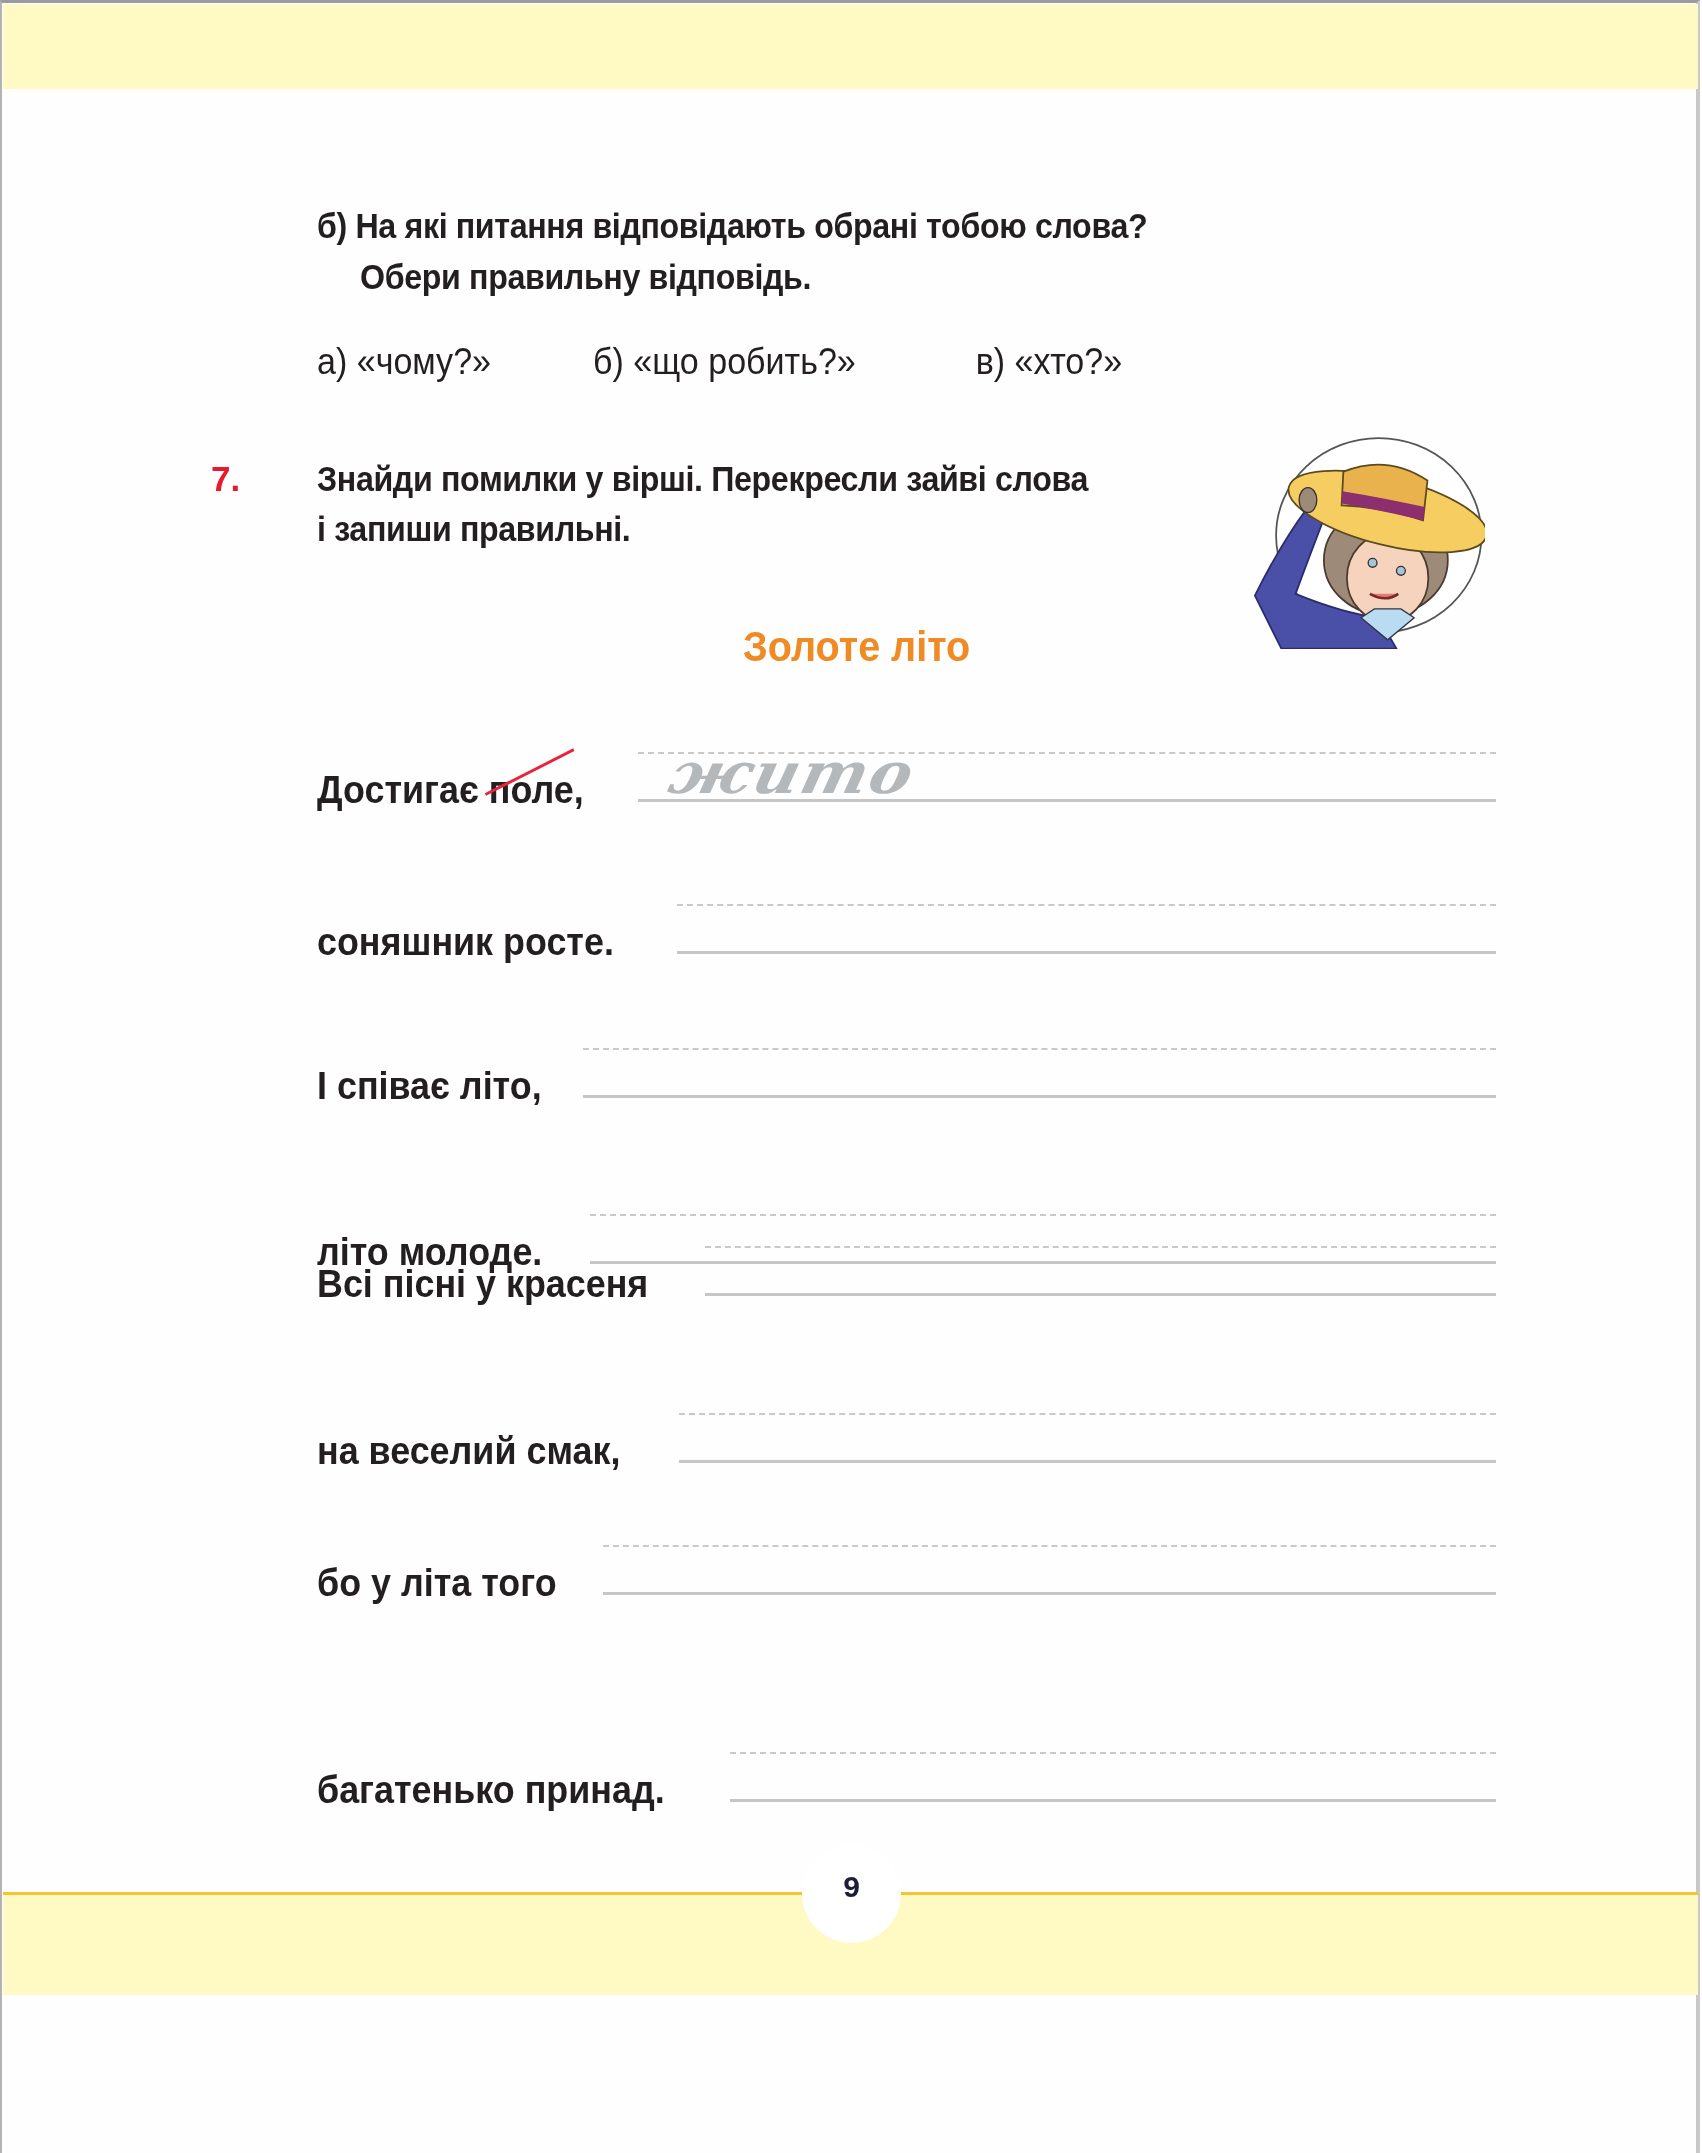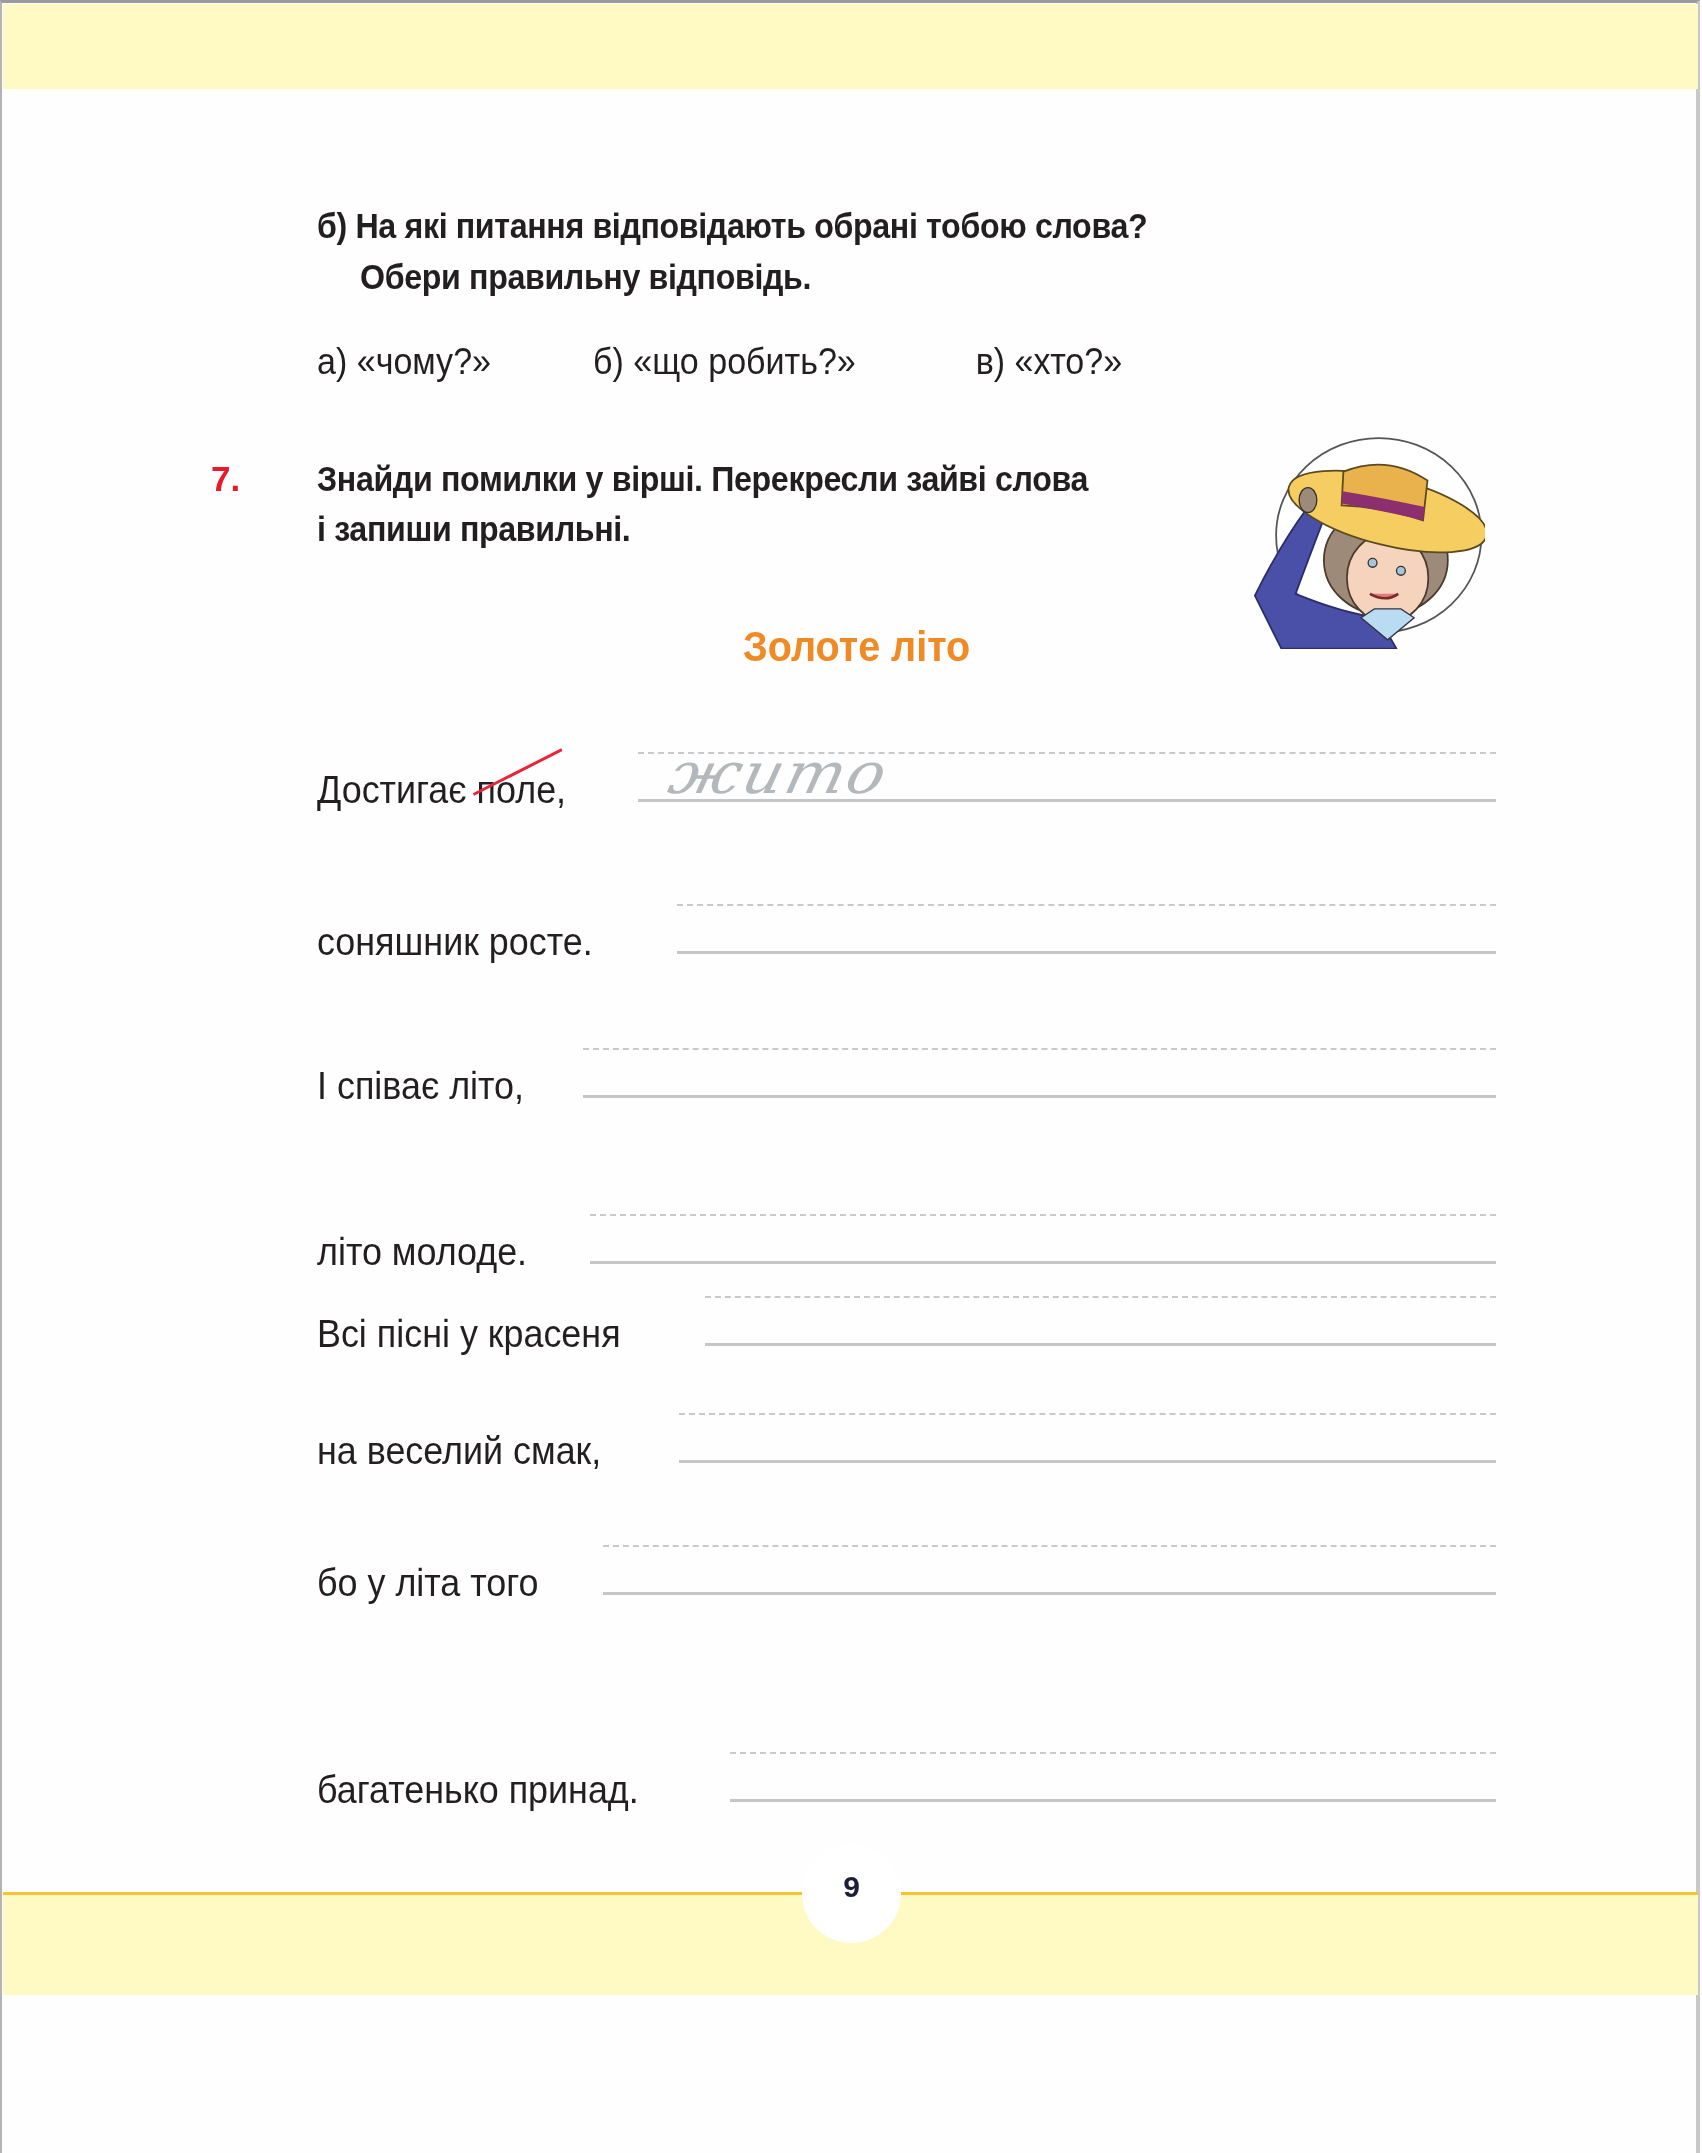--- a/index.html
+++ b/index.html
@@ -35,21 +35,21 @@
   .task-l2 { position: absolute; left: 317px; top: 509px; white-space: nowrap; }
 
   .poem-title {
     position: absolute; left: 743px; top: 622px; color: #f08a24;
     font-weight: bold; font-size: 43px; white-space: nowrap;
     transform: scaleX(0.92); transform-origin: left center;
   }
 
   .avatar { position: absolute; left: 1246px; top: 436px; width: 239px; height: 213px; }
 
-  .poem-line { position: absolute; left: 317px; height: 71px; width: 1179px; }
+  .poem-line { position: absolute; left: 317px; height: 71px; width: 1179px; font-weight: bold; }
   .poem-text {
     position: absolute; left: 0; bottom: 10.6px; font-size: 39px; white-space: nowrap;
     transform: scaleX(0.92); transform-origin: left center;
   }
   .write-area { position: absolute; right: 0; top: 0; height: 50px; }
   .dash-top { position: absolute; left: 0; right: 0; top: 0; border-top: 2.7px dashed #c9c9c9; }
   .solid-base { position: absolute; left: 0; right: 0; bottom: 0; height: 2.7px; background: #c6c6c6; }
   .handwritten {
     position: absolute; left: 25px; bottom: -3.5px; font-family: "DejaVu Serif", serif;
     font-style: italic; font-size: 57px; color: #b5b8bb; letter-spacing: 1.8px;
@@ -127,21 +127,21 @@
 </div>
 
 <div class="poem-line" style="top:1214px">
   <div class="poem-text">літо молоде.</div>
   <div class="write-area" style="left:273px">
     <div class="dash-top"></div>
     <div class="solid-base"></div>
   </div>
 </div>
 
-<div class="poem-line" style="top:1296px">
+<div class="poem-line" style="top:1246px">
   <div class="poem-text">Всі пісні у красеня</div>
   <div class="write-area" style="left:388px">
     <div class="dash-top"></div>
     <div class="solid-base"></div>
   </div>
 </div>
 
 <div class="poem-line" style="top:1413px">
   <div class="poem-text">на веселий смак,</div>
   <div class="write-area" style="left:362px">

